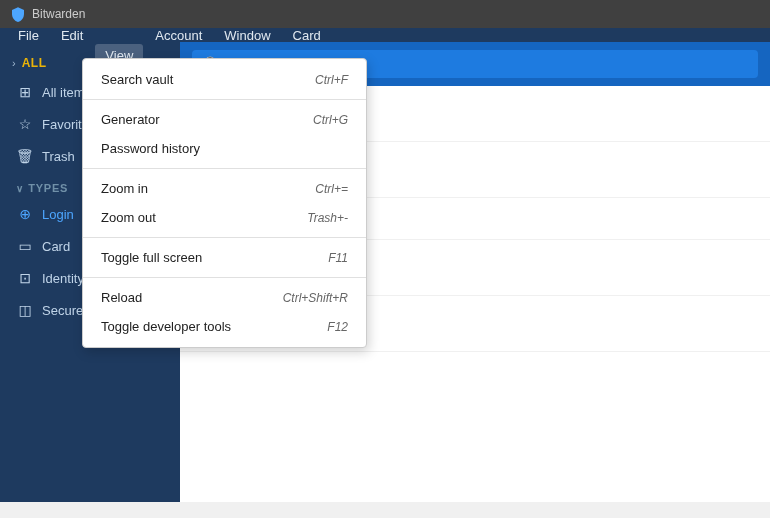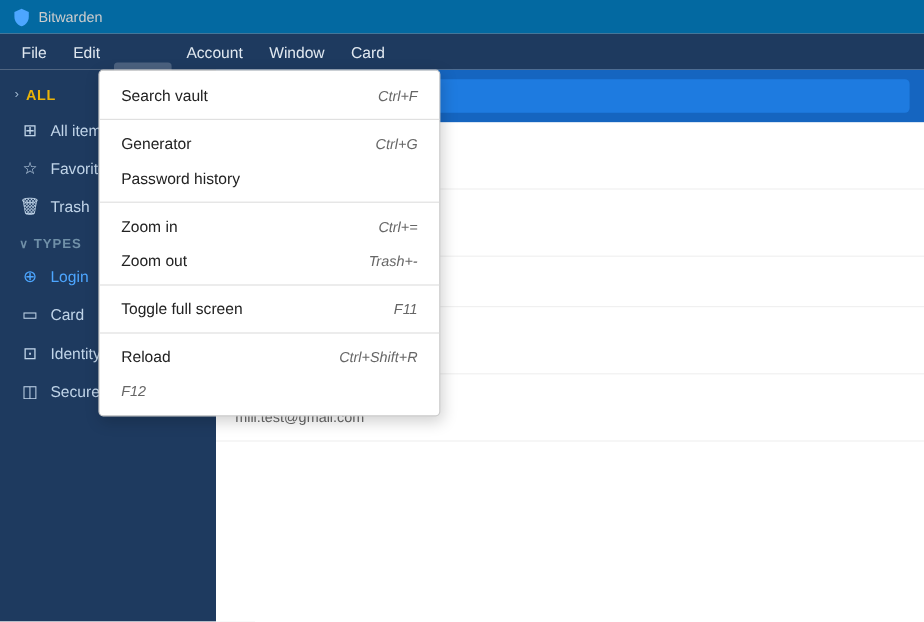--- a/index.html
+++ b/index.html
@@ -7,40 +7,40 @@
       font-family: -apple-system, BlinkMacSystemFont, 'Segoe UI', sans-serif;
       font-size: 13px;
       width: 770px;
       height: 518px;
       overflow: hidden;
       background: #f0f0f0;
     }
 
     
     .title-bar {
-      background: #0369a1;
+      background: #404040;
       height: 28px;
       display: flex;
       align-items: center;
       padding: 0 10px;
       gap: 6px;
     }
     .title-bar-logo {
       width: 16px;
       height: 16px;
     }
     .title-bar-text {
       color: #ccc;
       font-size: 12px;
     }
 
     
     .menu-bar {
       background: #1e3a5f;
-      height: 30px;
+      height: 14px;
       display: flex;
       align-items: center;
       padding: 0 8px;
       gap: 2px;
       position: relative;
     }
     .menu-item {
       color: #e0e8f0;
       padding: 4px 10px;
       border-radius: 3px;
@@ -252,20 +252,21 @@
     <div class="dropdown-item">
       <span>Toggle full screen</span>
       <span class="dropdown-shortcut">F11</span>
     </div>
     <div class="dropdown-separator"></div>
     <div class="dropdown-item">
       <span>Reload</span>
       <span class="dropdown-shortcut">Ctrl+Shift+R</span>
     </div>
     <div class="dropdown-item">
+      <span>Toggle developer tools</span>
       <span class="dropdown-shortcut">F12</span>
     </div>
   </div>
 </div>
 
 <div class="app-layout">
 
   <div class="sidebar">
     <div class="sidebar-all-section">
       <span class="chevron-right">›</span>

